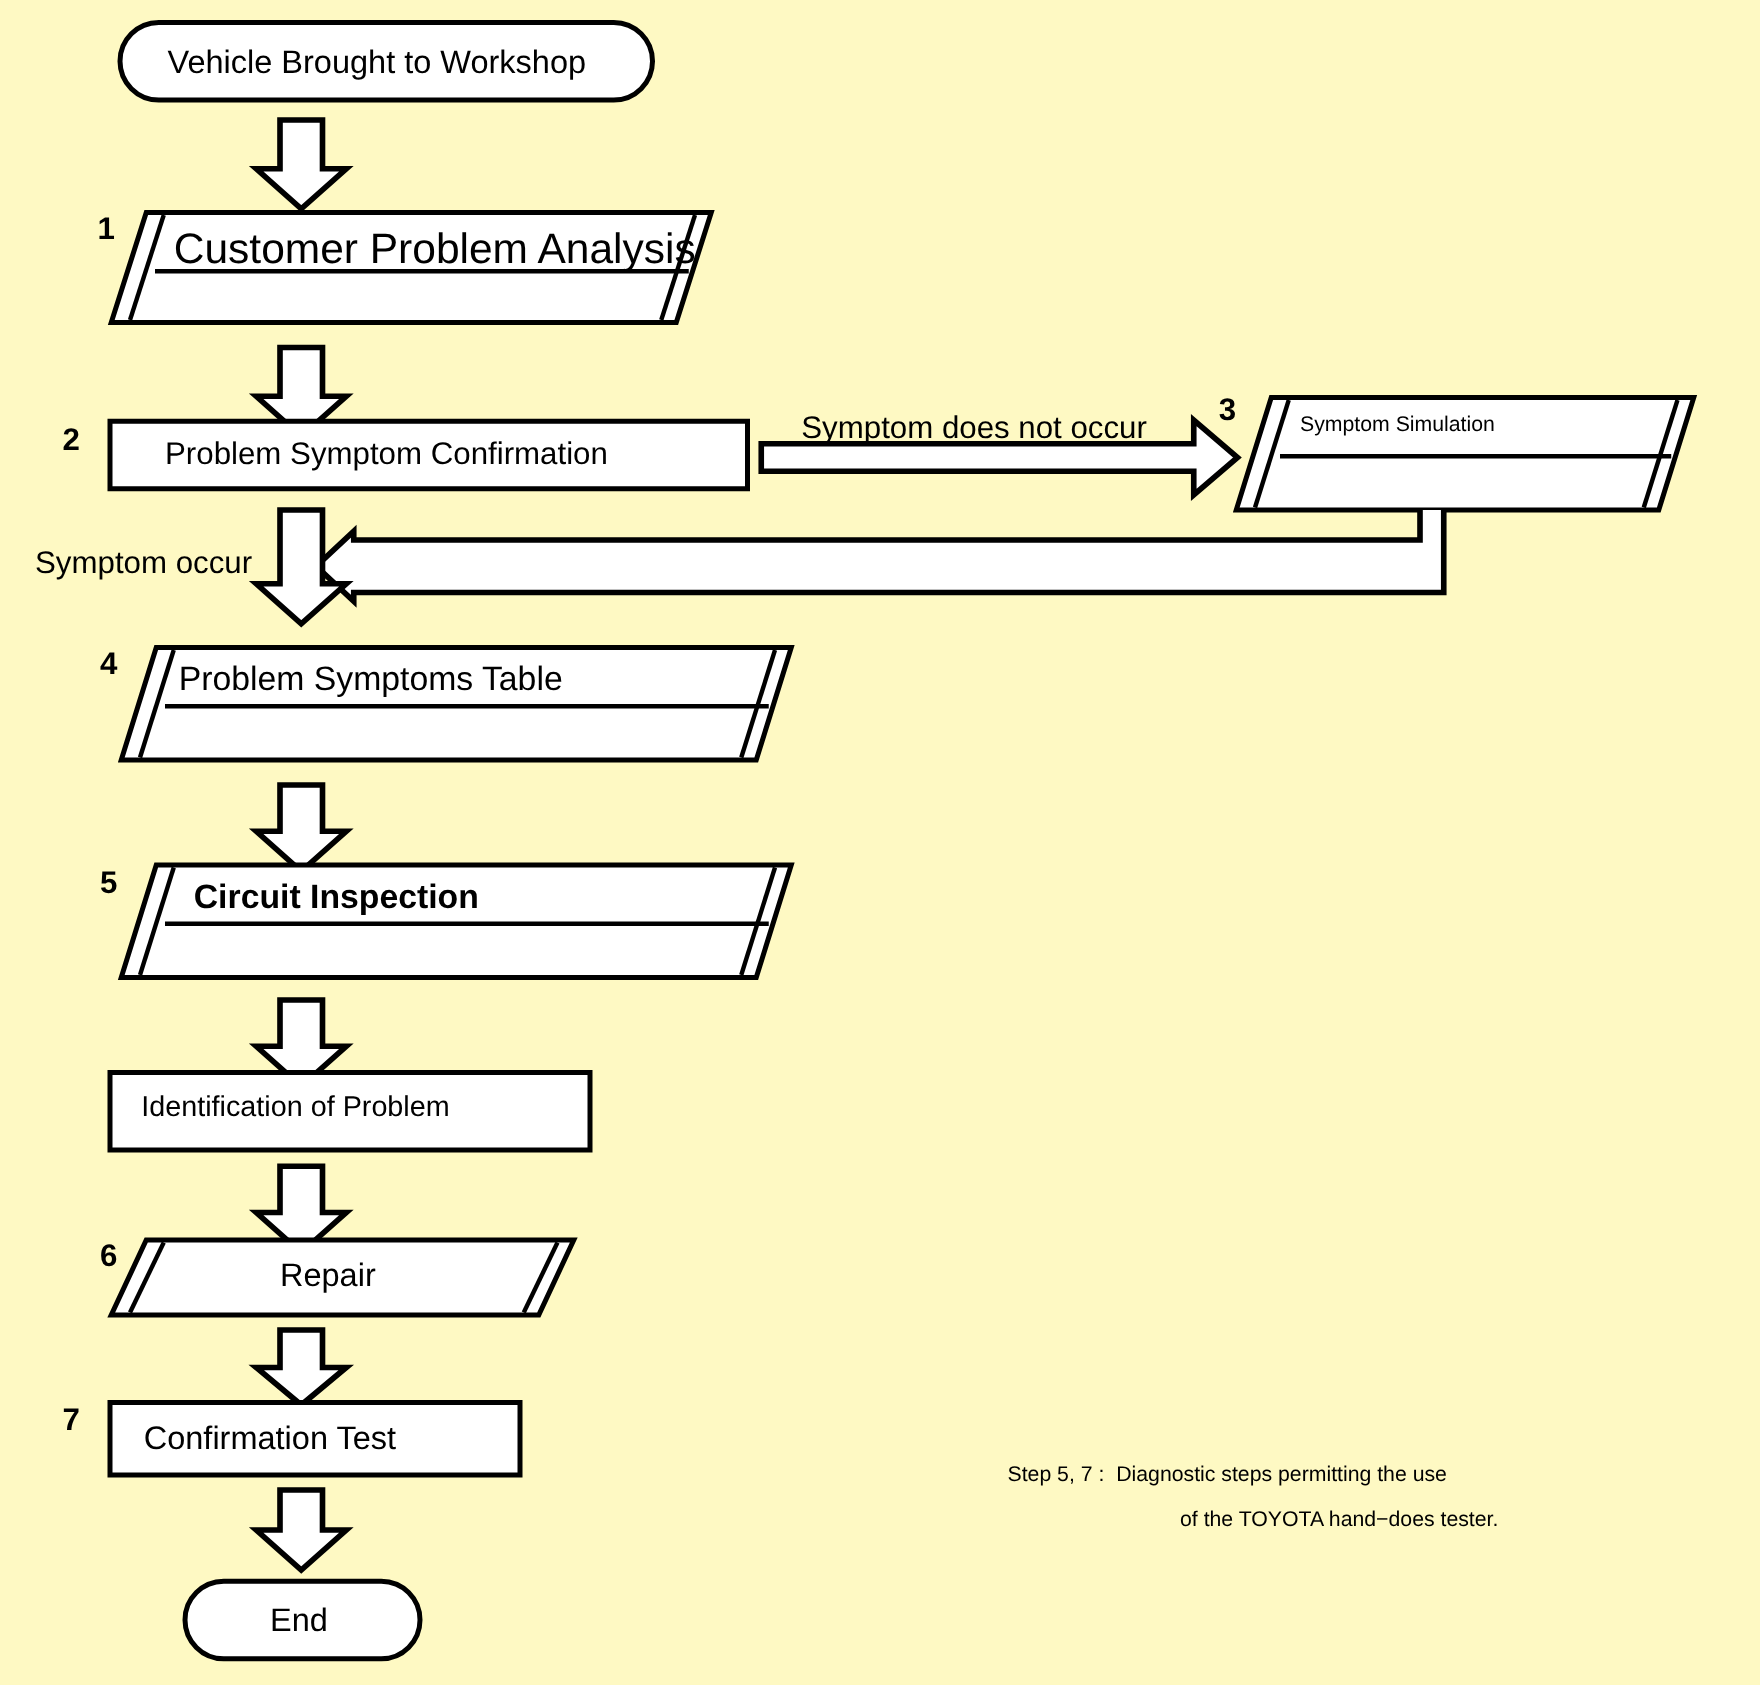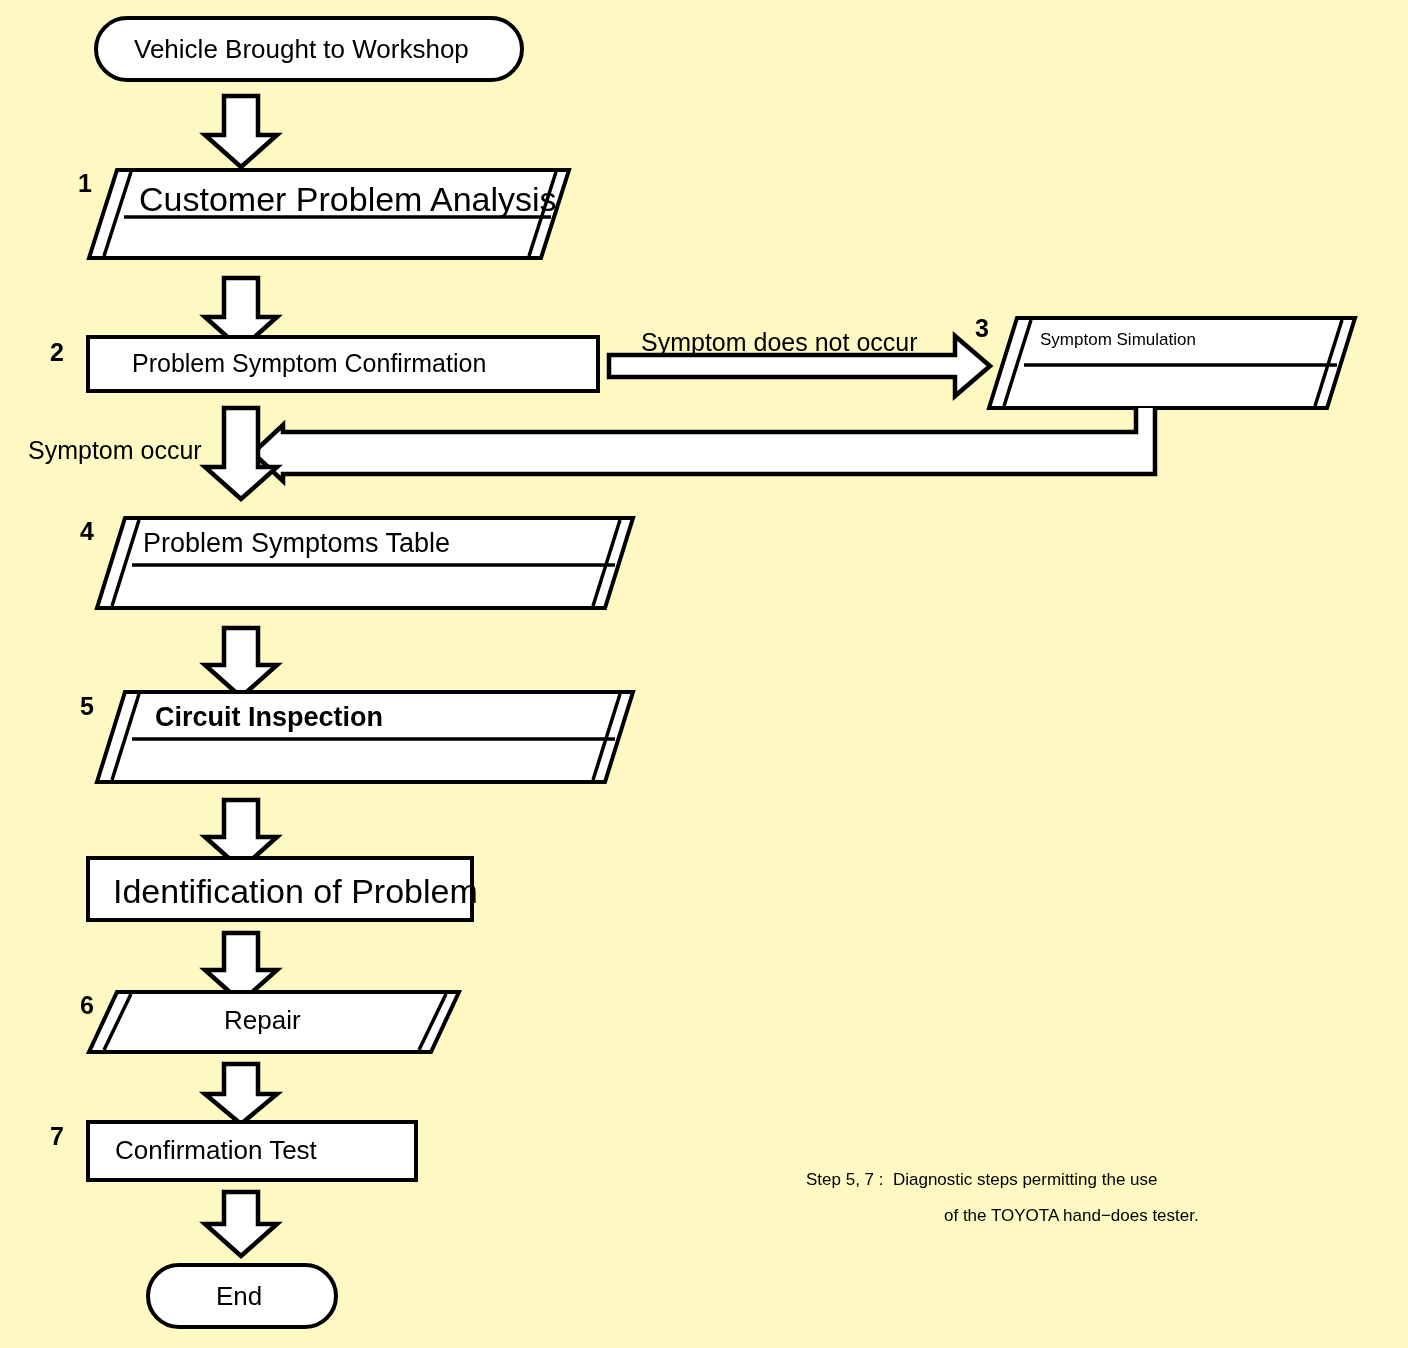--- a/index.html
+++ b/index.html
@@ -137,21 +137,21 @@
   <div class="node-label" style="left:1040px; top:331px; font-size:17px;">Symptom Simulation</div>
 
   <div class="edge-label" style="left:28px; top:438px;">Symptom occur</div>
 
   <div class="step-num" style="left:80px; top:519px;">4</div>
   <div class="node-label" style="left:143px; top:530px; font-size:27px;">Problem Symptoms Table</div>
 
   <div class="step-num" style="left:80px; top:694px;">5</div>
   <div class="node-label" style="left:143px; top:704px; font-size:27px; font-weight:bold;margin-left:12px;">Circuit Inspection</div>
 
-  <div class="node-label" style="left:113px; top:874px; font-size:34px;">Identification of Problem</div>
+  <div class="node-label" style="left:113px; top:874px; font-size:23px;">Identification of Problem</div>
 
   <div class="step-num" style="left:80px; top:993px;">6</div>
   <div class="node-label" style="left:224px; top:1007px; font-size:26px;">Repair</div>
 
   <div class="step-num" style="left:50px; top:1124px;">7</div>
   <div class="node-label" style="left:115px; top:1137px; font-size:26px;">Confirmation Test</div>
 
   <div class="node-label" style="left:216px; top:1283px; font-size:26px;">End</div>
 
   <div class="legend" style="left:806px; top:1168px;">Step 5, 7 :  Diagnostic steps permitting the use</div>

